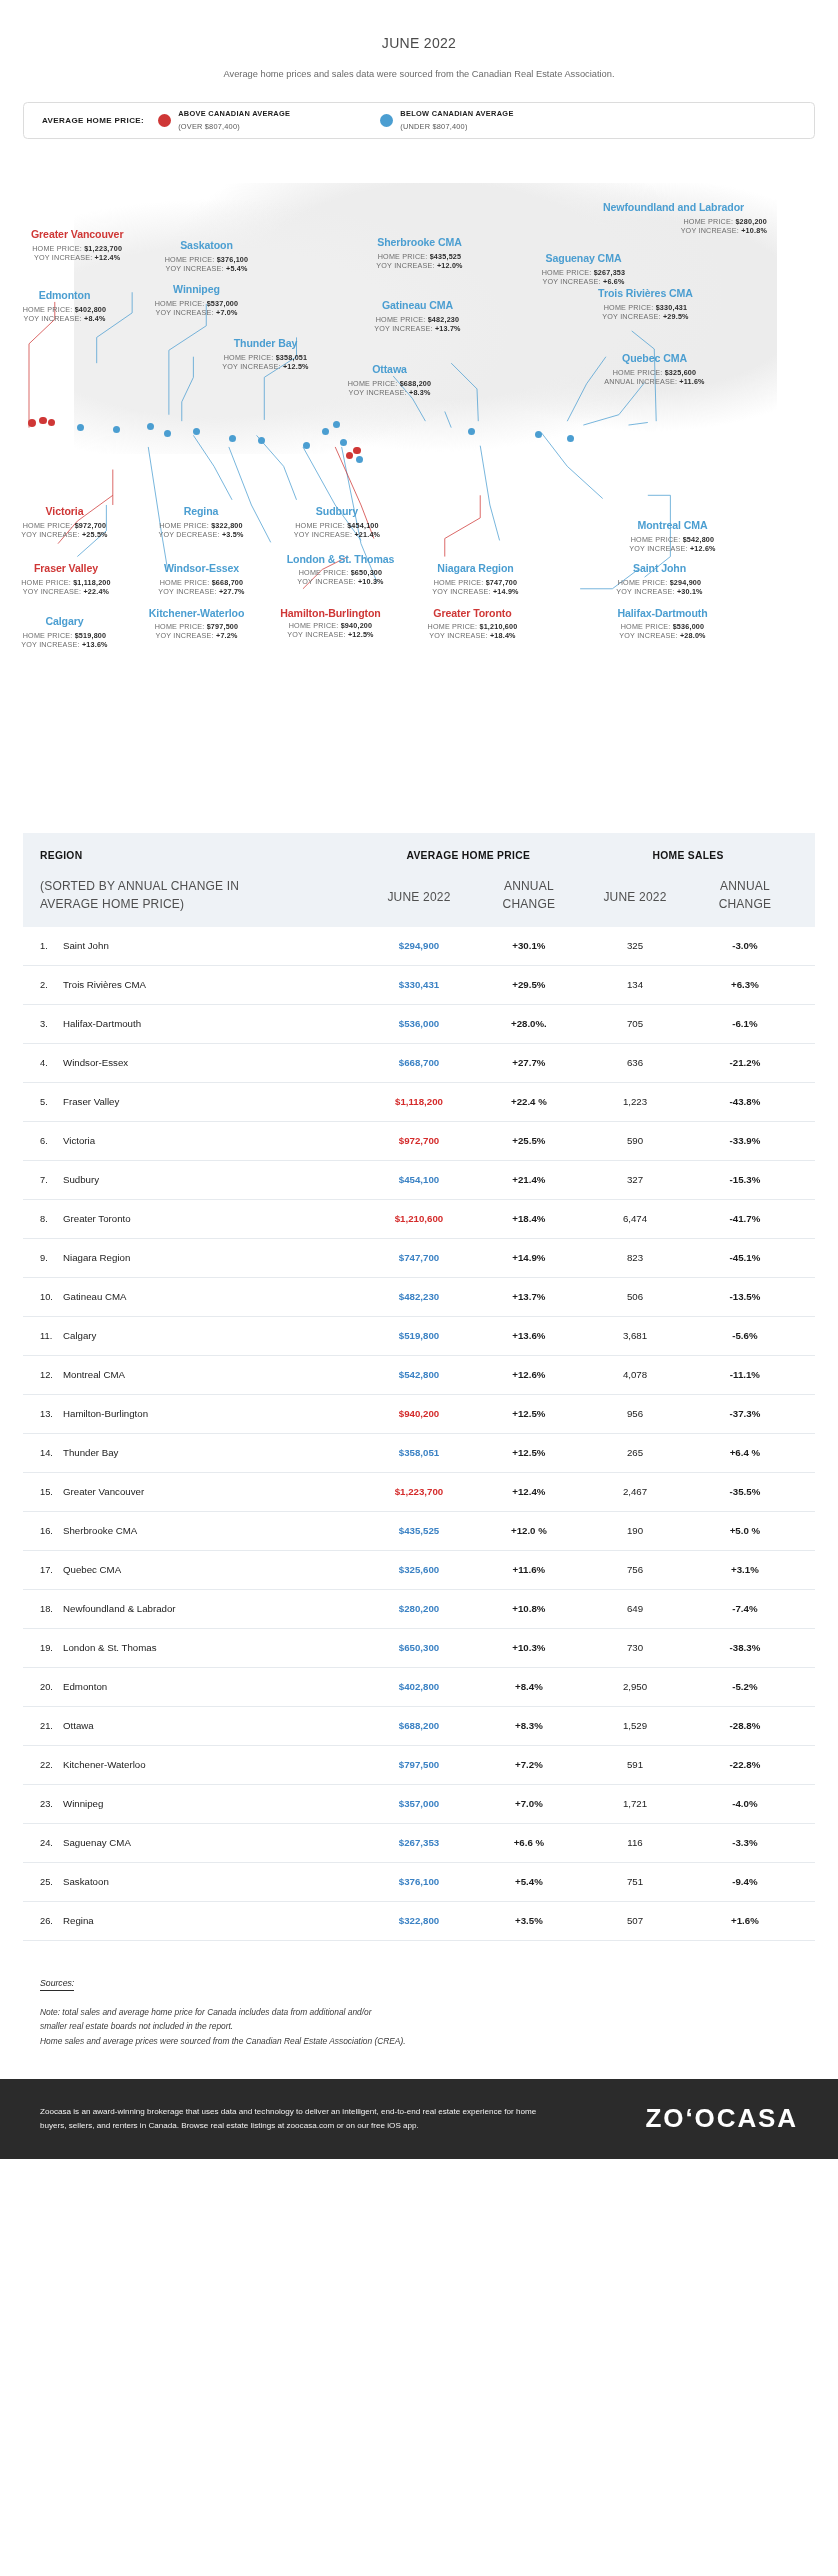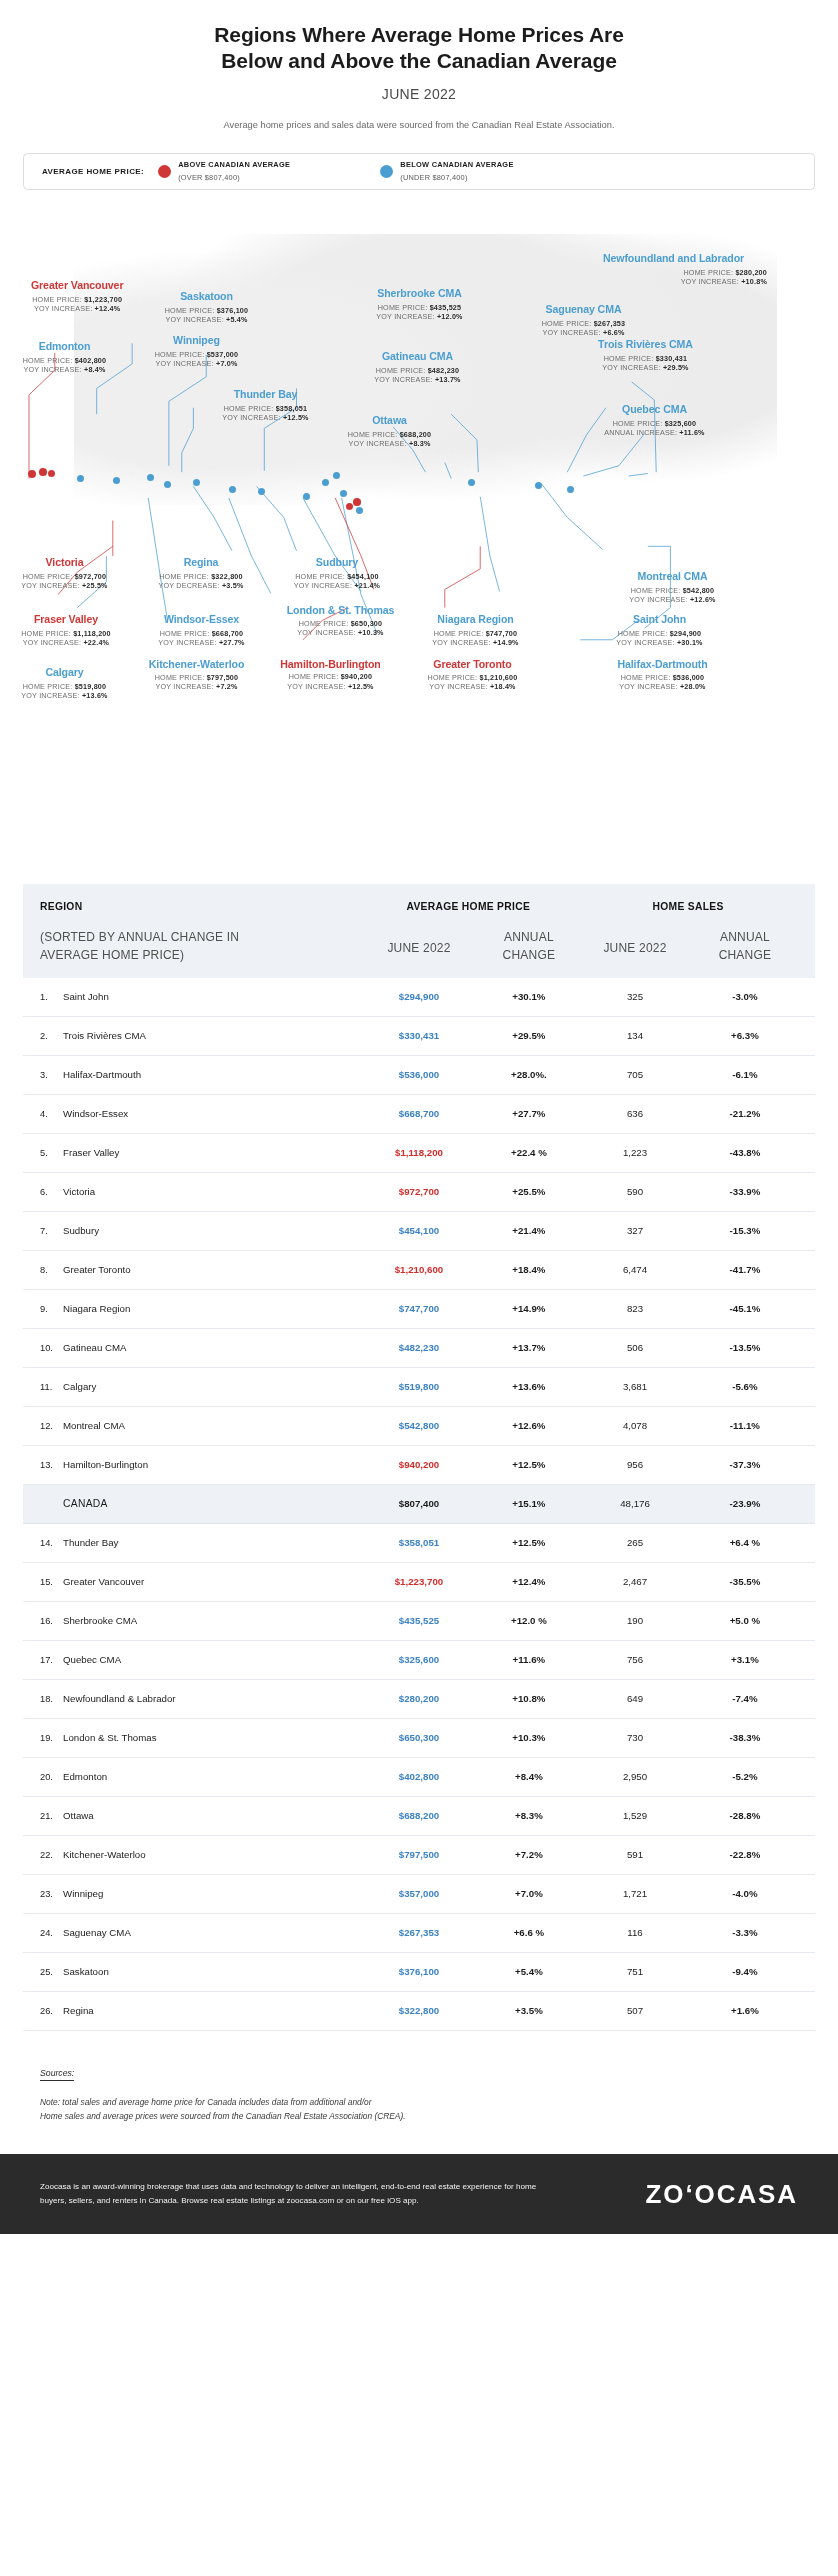--- a/index.html
+++ b/index.html
@@ -130,24 +130,20 @@
     font-size:26px; font-weight:bold; letter-spacing:1.9px; color:#fff;
     white-space:nowrap;
   }
 </style>
 </head>
 <body>
 
 <div class="page">
 
   <div class="header">
-    <div class="title">
-      <div>Regions Where Average Home Prices Are</div>
-      <div>Below and Above the Canadian Average</div>
-    </div>
     <div class="subtitle">JUNE 2022</div>
     <div class="intro2">Average home prices and sales data were sourced from the Canadian Real Estate Association.</div>
   </div>
 
   <div class="legend">
     <div class="legend-title">AVERAGE HOME PRICE:</div>
     <div class="legend-item">
       <span class="legend-dot" style="background:#cf3736"></span>
       <span class="legend-text">
         <span class="legend-l1">ABOVE CANADIAN AVERAGE</span><br>
@@ -531,30 +527,20 @@
         <div class="trow">
           <div class="cell-region">
             <span class="rank">13.</span>
             <span class="rname">Hamilton-Burlington</span>
           </div>
           <div class="col-price cell price-red">$940,200</div>
           <div class="col-pchg cell pct">+12.5%</div>
           <div class="col-sales cell">956</div>
           <div class="col-schg cell pct">-37.3%</div>
         </div>
-        <div class="trow canada">
-          <div class="cell-region">
-            <span class="rank"></span>
-            <span class="rname">CANADA</span>
-          </div>
-          <div class="col-price cell price-dark">$807,400</div>
-          <div class="col-pchg cell pct">+15.1%</div>
-          <div class="col-sales cell">48,176</div>
-          <div class="col-schg cell pct">-23.9%</div>
-        </div>
         <div class="trow">
           <div class="cell-region">
             <span class="rank">14.</span>
             <span class="rname">Thunder Bay</span>
           </div>
           <div class="col-price cell price-blue">$358,051</div>
           <div class="col-pchg cell pct">+12.5%</div>
           <div class="col-sales cell">265</div>
           <div class="col-schg cell pct">+6.4 %</div>
         </div>
@@ -678,20 +664,21 @@
           <div class="col-sales cell">507</div>
           <div class="col-schg cell pct">+1.6%</div>
         </div>
       </div>
   </div>
 
   <div class="sources">
     <div class="src-title">Sources:</div>
     <div class="src-body">
       <div>Note: total sales and average home price for Canada includes data from additional and/or</div>
+      <div>smaller real estate boards not included in the report.</div>
       <div>Home sales and average prices were sourced from the Canadian Real Estate Association (CREA).</div>
     </div>
   </div>
 
   <div class="footer">
     <div class="footer-text">Zoocasa is an award-winning brokerage that uses data and technology to deliver an intelligent, end-to-end real estate experience for home buyers, sellers, and renters in Canada. Browse real estate listings at zoocasa.com or on our free iOS app.</div>
     <div class="logo">ZO‘OCASA</div>
   </div>
 
 </div>

